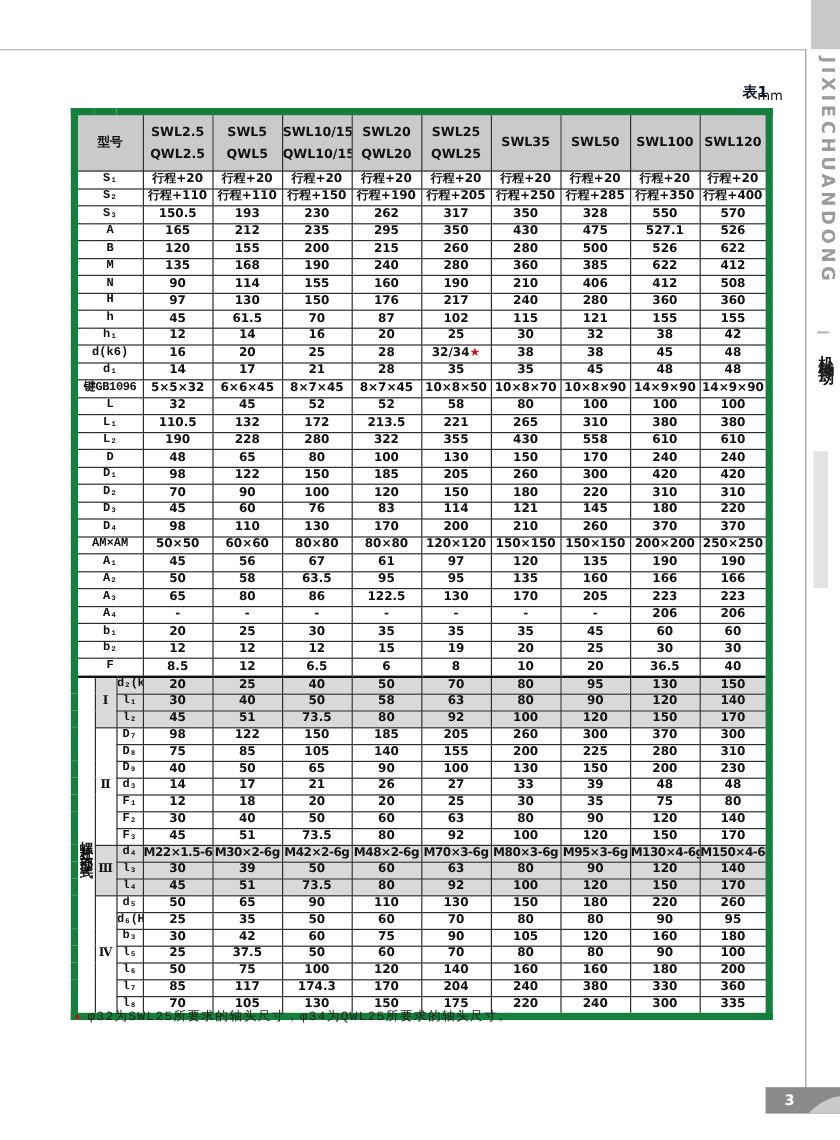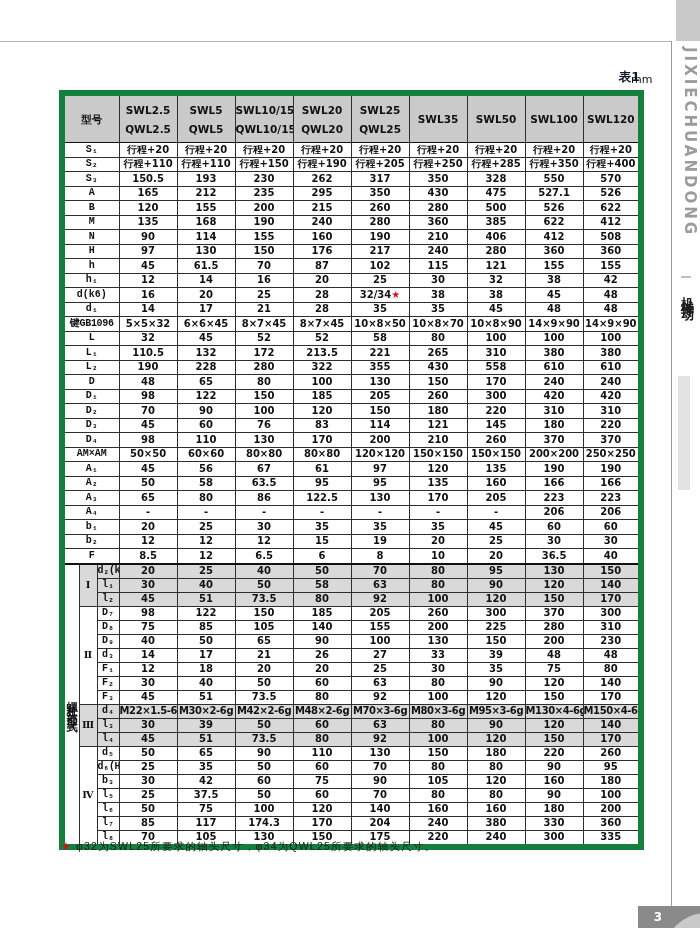--- a/index.html
+++ b/index.html
@@ -49,21 +49,21 @@
   td.lbl-small{font-size:9.5px;letter-spacing:-0.3px;}
   tr.lower td{height:13px;}
   tr.shade td{background:#d9d9d9;}
   td.grp{background:#ffffff !important;}
   .grp-inner{writing-mode:vertical-rl;margin:0 auto;font-weight:bold;font-size:11px;letter-spacing:4px;color:#111;}
   td.numeral{font-family:"DejaVu Serif", serif;font-weight:normal;font-size:11px;}
   td.long{font-size:8.2px;letter-spacing:-0.4px;font-weight:bold;}
   span.red{color:#cc1111;}
   tr.sec-heavy td{border-top:2px solid #111;}
   
-  .footnote{position:absolute;left:61px;top:840px;width:560px;font-family:Liberation Sans, sans-serif;font-size:10.5px;letter-spacing:1.2px;color:#1a1a1a;}
+  .footnote{position:absolute;left:61px;top:840px;width:560px;font-family:Liberation Mono, monospace;font-size:10.5px;letter-spacing:1.2px;color:#1a1a1a;}
   .footnote .star{color:#cc1111;margin-right:4px;font-size:11px;}
 </style>
 </head>
 <body>
 
 <div class="top-rule"></div>
 <div class="sidebar-topbox"></div>
 <div class="sidebar-line"></div>
 <div class="sidebar-en">JIXIECHUANDONG</div>
 <div class="sidebar-dash"></div>

